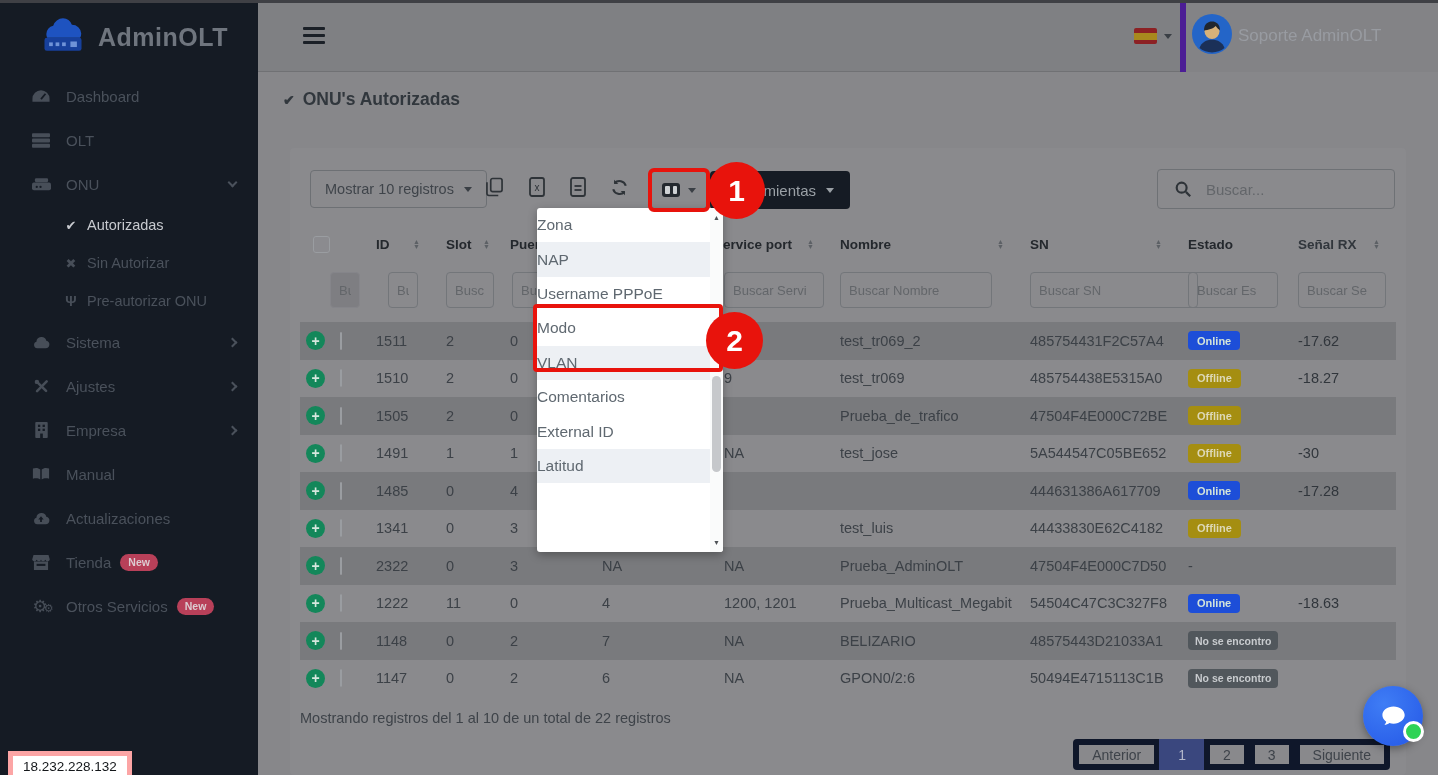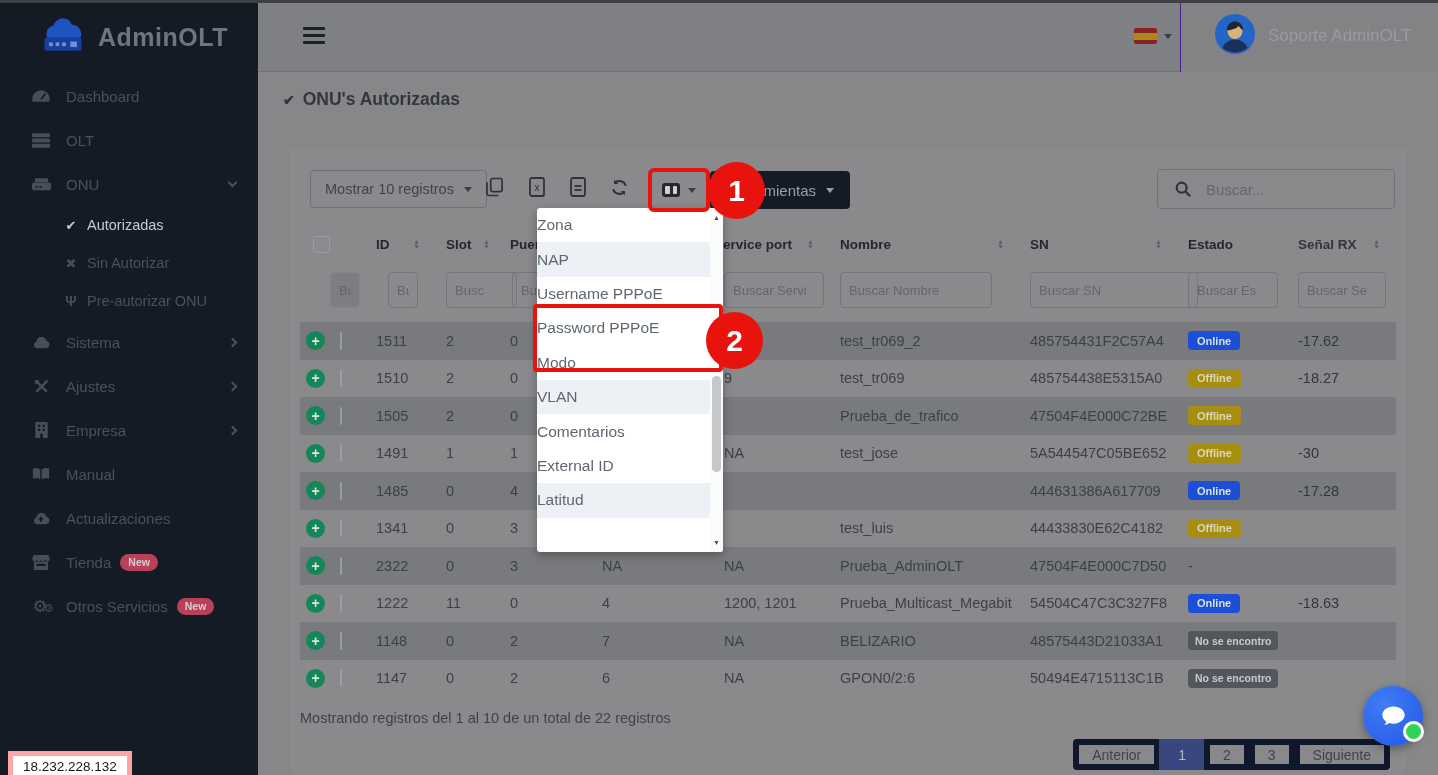--- a/index.html
+++ b/index.html
@@ -28,21 +28,21 @@
 
   
   #topbar{position:absolute;left:258px;top:0;width:1180px;height:72px;background:#7f8083;border-bottom:1px solid #707174;z-index:5;}
   #hamburger{position:absolute;left:45px;top:27px;width:22px;cursor:pointer;}
   #hamburger div{height:3px;background:#1b2027;margin-bottom:4px;border-radius:1px;}
   #lang{position:absolute;left:876px;top:28px;display:flex;align-items:center;gap:7px;cursor:pointer;}
   .flag{width:23px;height:16px;border-radius:2px;overflow:hidden;display:flex;flex-direction:column;}
   .flag .r{flex:1;background:#8c2124;}
   .flag .y{height:7px;background:#a8891e;}
   .caret{width:0;height:0;border-left:4px solid transparent;border-right:4px solid transparent;border-top:5px solid #3a3f45;}
-  #userbox{position:absolute;left:922px;top:0;width:258px;height:72px;background:#838386;border-left:1px solid #4c1d95;display:flex;align-items:center;padding-left:34px;gap:13px;cursor:pointer;}
+  #userbox{position:absolute;left:922px;top:0;width:258px;height:72px;background:#838386;border-left:6px solid #4c1d95;display:flex;align-items:center;padding-left:6px;gap:6px;cursor:pointer;}
   #username{font-size:17px;color:#989ba1;}
 
   
   #ptitle{position:absolute;left:283px;top:89px;display:flex;align-items:center;gap:8px;color:#31373d;font-size:17.5px;font-weight:bold;z-index:5;}
   #card{position:absolute;left:290px;top:148px;width:1116px;height:627px;background:#8a8a8d;border-radius:4px;z-index:5;}
 
   
   #lenbtn{position:absolute;left:20px;top:22px;height:38px;padding:0 14px;border:1px solid #6d7074;border-radius:4px;display:flex;align-items:center;gap:10px;color:#3f444a;font-size:14.5px;cursor:pointer;}
   .tbicon{position:absolute;top:29px;color:#2e3338;cursor:pointer;}
   #colbtn{position:absolute;left:360px;top:23px;width:58px;height:38px;border:1px solid #6d7074;border-radius:4px;display:flex;align-items:center;justify-content:center;gap:8px;cursor:pointer;}
@@ -407,21 +407,21 @@
           <span class="sort">
             <span>▲</span>
             <span>▼</span>
           </span>
         </div>
       </div>
     <div id="tfilter" class="trow">
         <div class="c1"></div>
         <div style="grid-column:2"><input class="dis" style="margin-left: -10px; width: 30px;" placeholder="Bu"></div>
         <div style="grid-column:3"><input class="" style="margin-left: 12px; width: 30px;" placeholder="Bu"></div>
-        <div style="grid-column:4"><input class="" style="margin-left: 10px; width: 71px;" placeholder="Busc"></div>
+        <div style="grid-column:4"><input class="" style="margin-left: 10px; width: 48px;" placeholder="Busc"></div>
         <div style="grid-column:5"><input class="" style="margin-left: 6px; width: 58px;" placeholder="Busca"></div>
         <div style="grid-column:6"><input class="" style="margin-left: 26px; width: 64px;" placeholder=""></div>
         <div style="grid-column:7"><input class="" style="margin-left: 24px; width: 100px;" placeholder="Buscar Servi"></div>
         <div style="grid-column:8"><input class="" style="margin-left: 10px; width: 152px;" placeholder="Buscar Nombre"></div>
         <div style="grid-column:9"><input class="" style="margin-left: 10px; width: 168px;" placeholder="Buscar SN"></div>
         <div style="grid-column:10"><input class="" style="margin-left: 10px; width: 90px;" placeholder="Buscar Es"></div>
         <div style="grid-column:11"><input class="" style="margin-left: 10px; width: 88px;" placeholder="Buscar Se"></div>
       </div>
     <div id="tbody">
         <div class="trow stripe">
@@ -584,21 +584,20 @@
         <div class="pg">3</div>
         <div class="pg">Siguiente</div>
       </div>
   </div>
 
   <div id="coldrop">
     <div id="dd-items">
         <div class="dd-item">Zona</div>
         <div class="dd-item sel">NAP</div>
         <div class="dd-item">Username PPPoE</div>
-        <div class="dd-item">Password PPPoE</div>
         <div class="dd-item">Modo</div>
         <div class="dd-item sel">VLAN</div>
         <div class="dd-item">Comentarios</div>
         <div class="dd-item">External ID</div>
         <div class="dd-item sel">Latitud</div>
       </div>
     <div id="dd-scroll">
       <div class="btn" id="dd-up">▲</div>
       <div id="dd-thumb"></div>
       <div class="btn" id="dd-down">▼</div>

